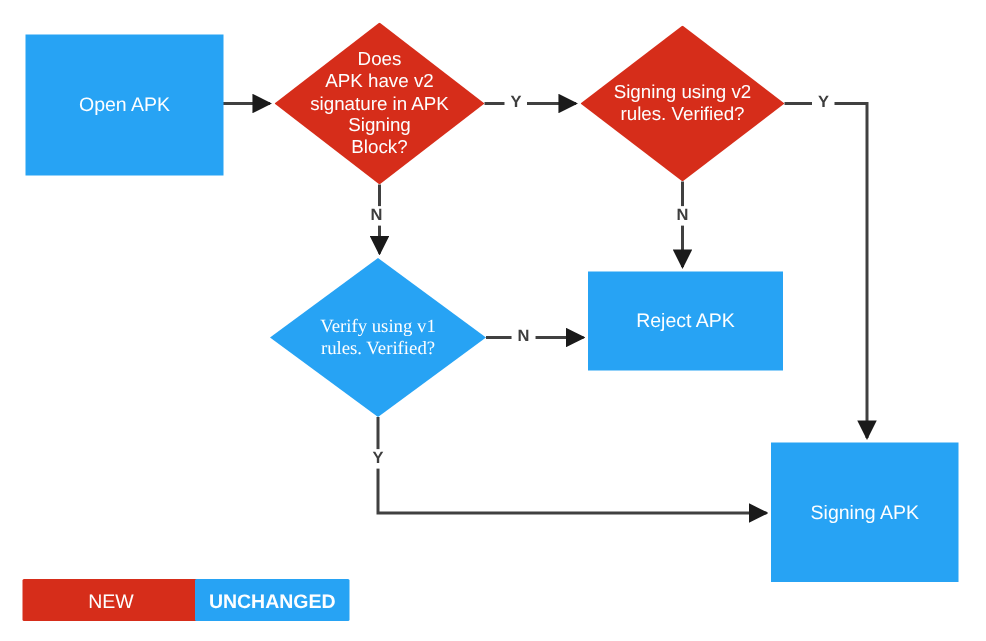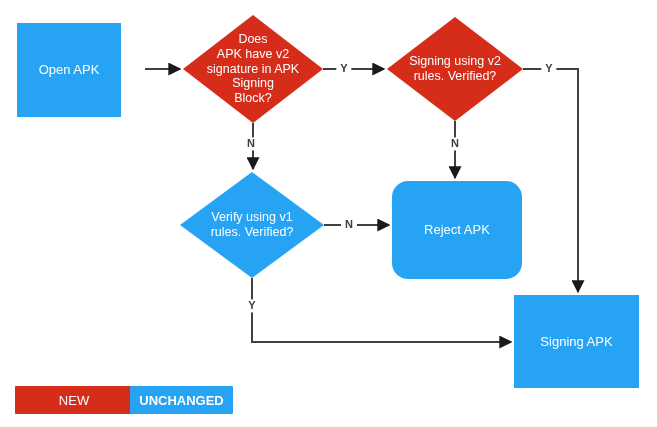--- a/index.html
+++ b/index.html
@@ -21,25 +21,25 @@
   .edge-label{
     position:absolute;transform:translate(-50%,-50%);
     font-size:11px;font-weight:bold;color:var(--label,#3d3d3d);
     background:#fff;padding:0 4px;line-height:1.2;
   }
   .legend-box{
     position:absolute;display:flex;align-items:center;justify-content:center;
     width:118px;height:28px;color:#fdfeff;font-size:13px;border-radius:1px;
   }
   
-  #node-open-apk   {left:17px;  top:23px;  width:104px;height:94px;}
+  #node-open-apk   {left:17px;  top:23px;  width:132px;height:94px;}
   #node-has-v2     {left:183px; top:15px;  width:140px;height:108px;}
   #node-verify-v2  {left:387px; top:17px;  width:136px;height:104px;}
-  #node-verify-v1  {left:180px; top:172px; width:144px;height:106px;}
-  #node-reject-apk {left:392px; top:181px; width:130px;height:98px;border-radius:16px;}
+  #node-verify-v1  {left:180px; top:172px; width:144px;height:106px;font-family:Liberation Serif, serif;}
+  #node-reject-apk {left:392px; top:181px; width:130px;height:66px;}
   #node-install-apk{left:514px; top:295px; width:125px;height:93px;}
   #legend-new      {left:15px;  top:386px;}
   #legend-unchanged{left:130px; top:386px;width:103px;font-weight:bold;}
   #label-d1-d2     {left:344px;top:69px;}
   #label-d1-d3     {left:251px;top:144px;}
   #label-d2-install{left:549px;top:69px;}
   #label-d2-reject {left:455px;top:144px;}
   #label-d3-reject {left:349px;top:225px;}
   #label-d3-install{left:252px;top:306px;}
 </style>

